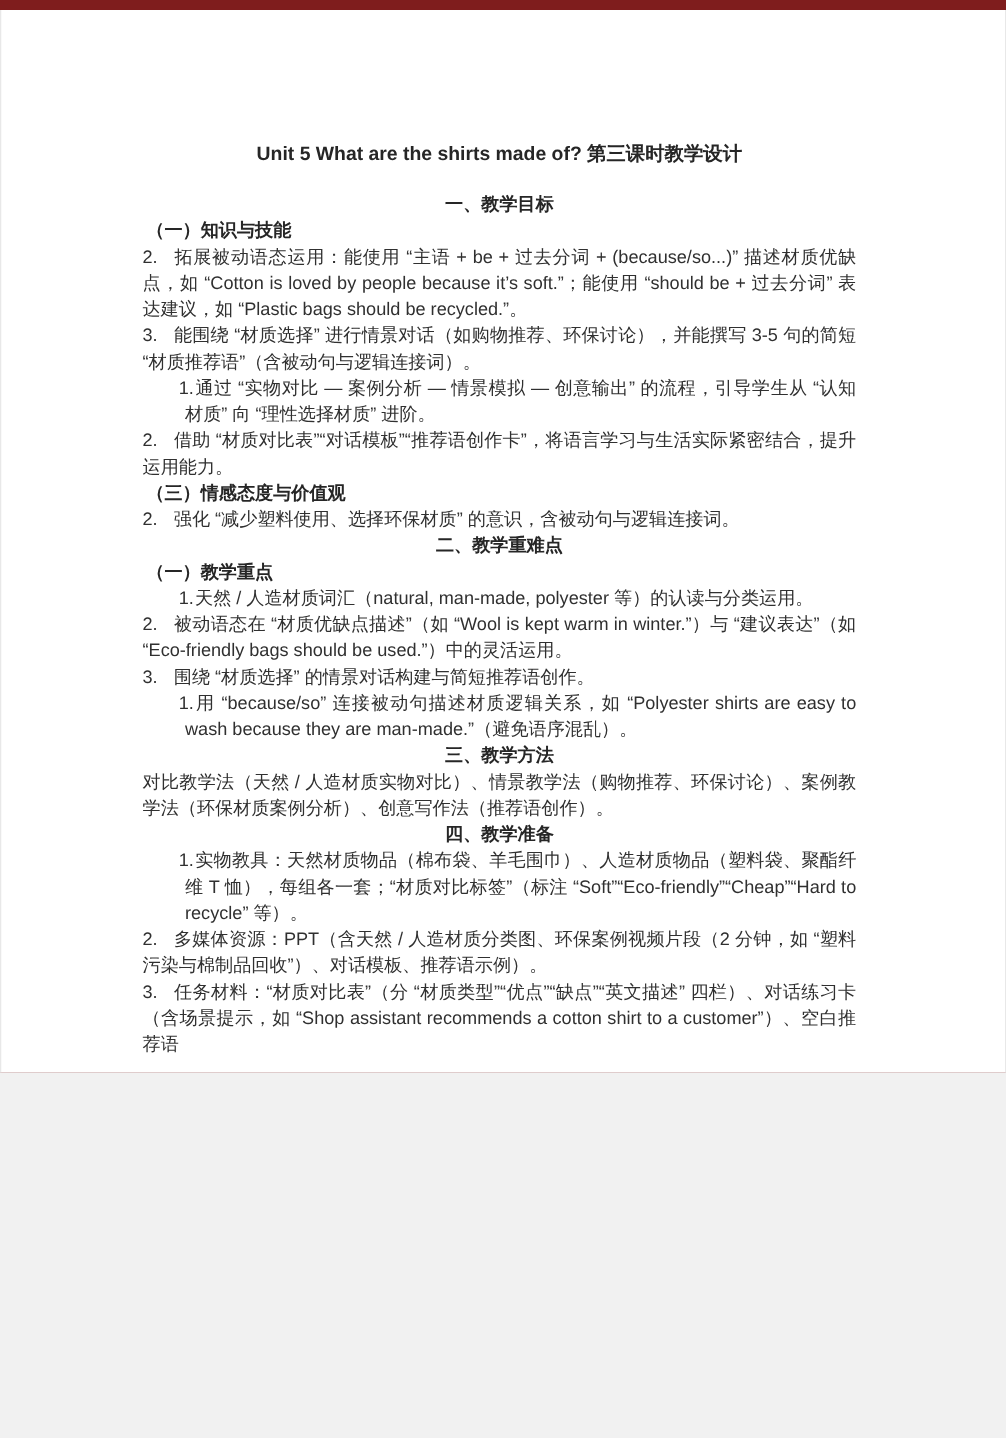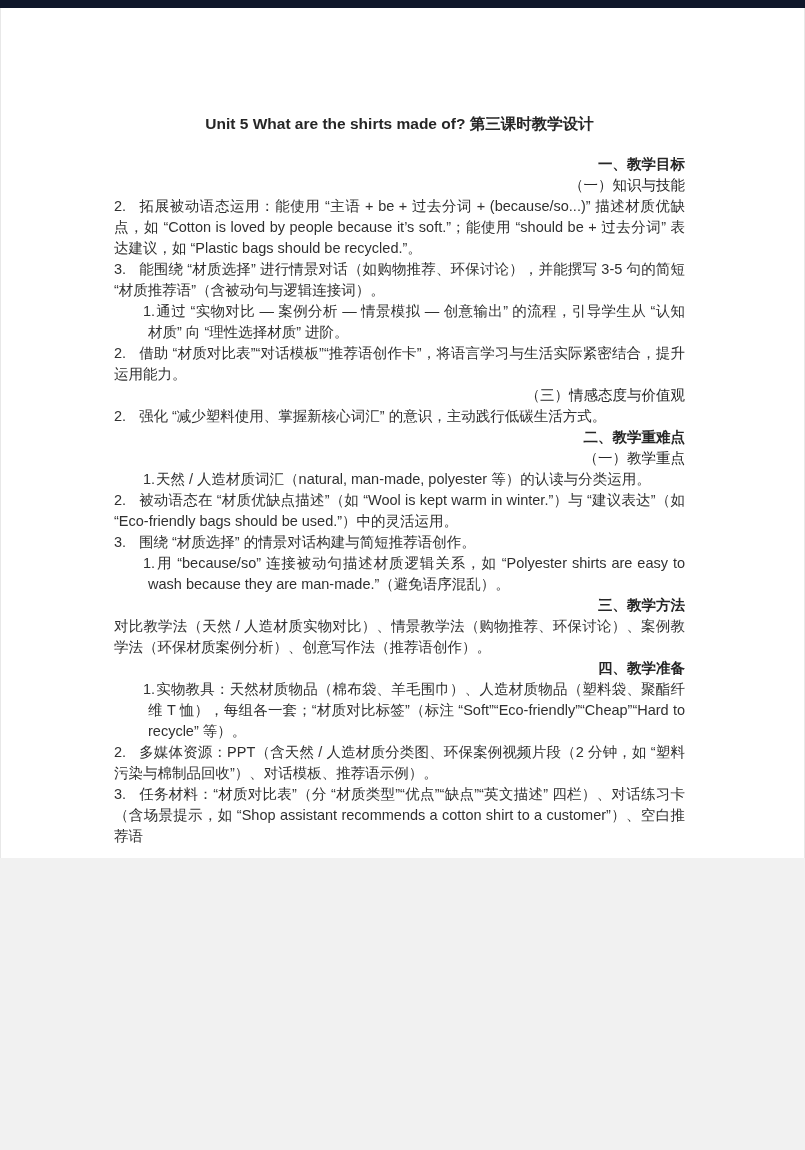--- a/index.html
+++ b/index.html
@@ -5,21 +5,21 @@
   html, body {
     margin: 0;
     padding: 0;
     background: #f1f1f1;
     font-family: "Liberation Sans", "DejaVu Sans", sans-serif;
   }
   .viewport {
     width: 805px;
     height: 858px;
     overflow: hidden;
-    background: #0f172a;
+    background: #7f1d1d;
     margin: 0 auto;
     position: relative;
   }
   .page {
     box-sizing: border-box;
     margin: 8px 0 9px 0;
     height: 1133px;
     background: #ffffff;
     border-left: 1px solid #e8e8e8;
     border-right: 1px solid #e8e8e8;
@@ -36,26 +36,26 @@
     text-align: center;
     line-height: 25px;
     color: #262626;
   }
   p {
     margin: 0;
     text-align: justify;
   }
   .h1 {
     font-weight: bold;
-    text-align: right;
+    text-align: center;
     color: #262626;
   }
   .h2 {
-    font-weight: normal;
-    text-align: right;
+    font-weight: bold;
+    text-align: left;
     padding-left: 3px;
     color: #262626;
   }
   
   .li1 {
     padding-left: 34px;
     text-indent: -5px;
   }
   .li1 .num {
     display: inline-block;
@@ -79,21 +79,21 @@
     <p class="h1">一、教学目标</p>
     <p class="h2">（一）知识与技能</p>
 
     <p class="pn"><span class="num">2.</span><span>拓展被动语态运用：能使用 “主语 + be + 过去分词 + (because/so...)” 描述材质优缺点，如 “Cotton is loved by people because it’s soft.”；能使用 “should be + 过去分词” 表达建议，如 “Plastic bags should be recycled.”。</span></p>
     <p class="pn"><span class="num">3.</span><span>能围绕 “材质选择” 进行情景对话（如购物推荐、环保讨论），并能撰写 3-5 句的简短 “材质推荐语”（含被动句与逻辑连接词）。</span></p>
 
     <p class="li1"><span class="num">1.</span><span>通过 “实物对比 — 案例分析 — 情景模拟 — 创意输出” 的流程，引导学生从 “认知材质” 向 “理性选择材质” 进阶。</span></p>
     <p class="pn"><span class="num">2.</span><span>借助 “材质对比表”“对话模板”“推荐语创作卡”，将语言学习与生活实际紧密结合，提升运用能力。</span></p>
 
     <p class="h2">（三）情感态度与价值观</p>
-    <p class="pn"><span class="num">2.</span><span>强化 “减少塑料使用、掌握新核心词汇” 的意识，主动践行低碳生活方式。</span></p>
+    <p class="pn"><span class="num">2.</span><span>强化 “减少塑料使用、选择环保材质” 的意识，含被动句与逻辑连接词。</span></p>
 
     <p class="h1">二、教学重难点</p>
     <p class="h2">（一）教学重点</p>
     <p class="li1"><span class="num">1.</span><span>天然 / 人造材质词汇（natural, man-made, polyester 等）的认读与分类运用。</span></p>
     <p class="pn"><span class="num">2.</span><span>被动语态在 “材质优缺点描述”（如 “Wool is kept warm in winter.”）与 “建议表达”（如 “Eco-friendly bags should be used.”）中的灵活运用。</span></p>
     <p class="pn"><span class="num">3.</span><span>围绕 “材质选择” 的情景对话构建与简短推荐语创作。</span></p>
 
     <p class="li1"><span class="num">1.</span><span>用 “because/so” 连接被动句描述材质逻辑关系，如 “Polyester shirts are easy to wash because they are man-made.”（避免语序混乱）。</span></p>
 
     <p class="h1">三、教学方法</p>

